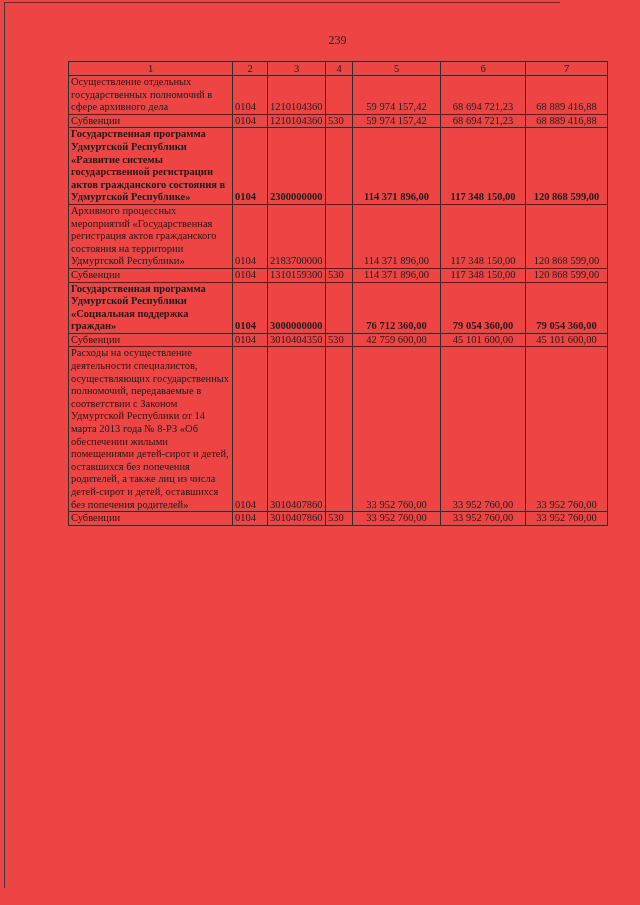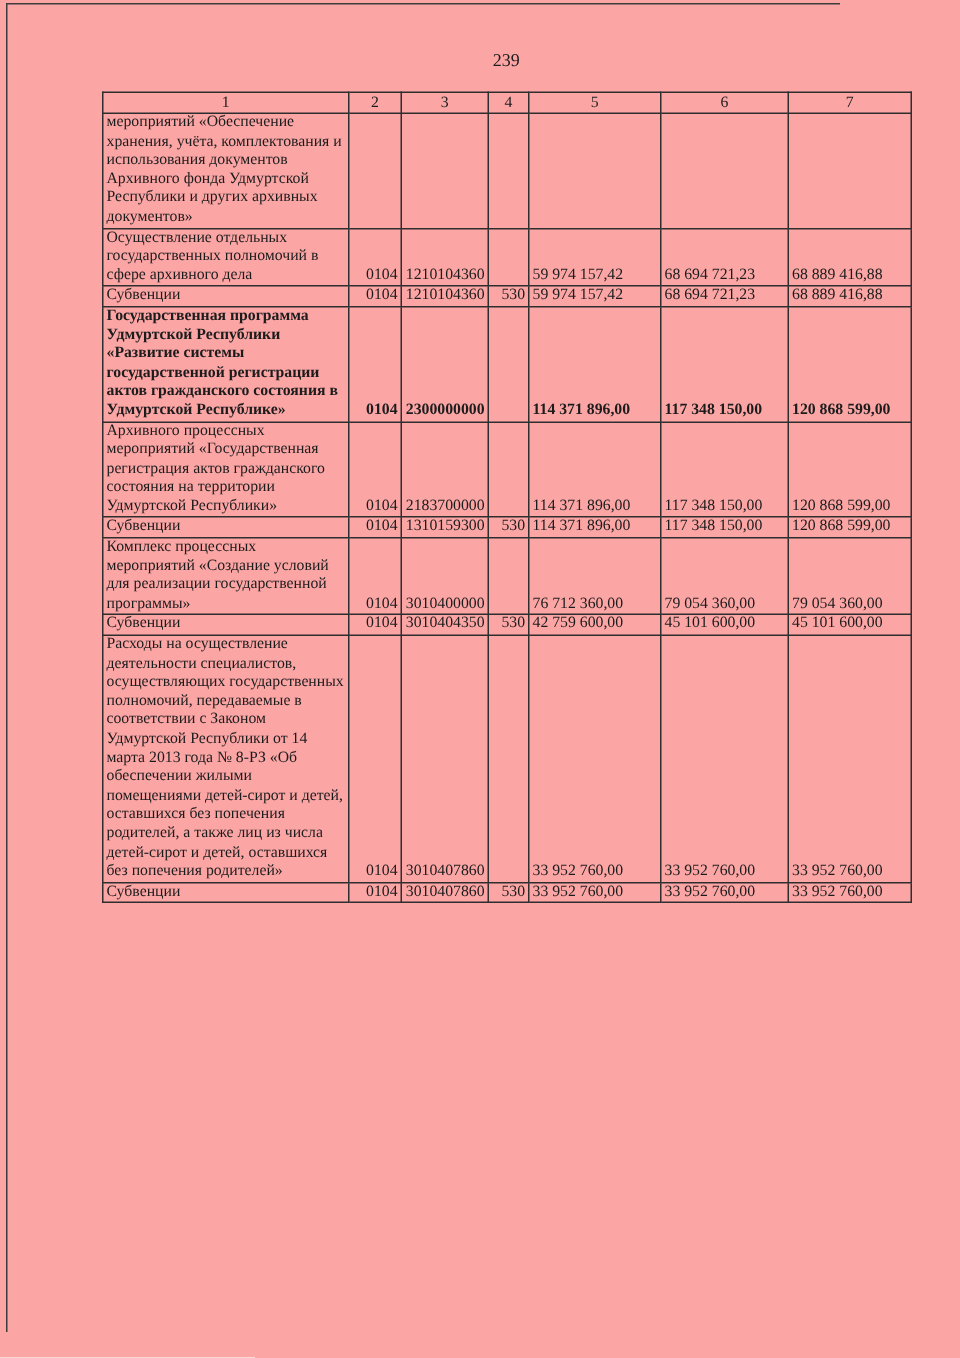--- a/index.html
+++ b/index.html
@@ -9,21 +9,21 @@
     width: 640px;
     height: 905px;
     overflow: hidden;
     font-family: "Liberation Serif", "DejaVu Serif", serif;
     color: #1c1c1c;
   }
   .page {
     position: relative;
     width: 640px;
     height: 905px;
-    background: #fca5a5;
+    background: #ef4444;
   }
   .scan-border-left {
     position: absolute;
     left: 4px; top: 2px;
     width: 1px; height: 886px;
     background: #3c3c3c;
   }
   .scan-border-top {
     position: absolute;
     left: 4px; top: 2px;
@@ -58,22 +58,22 @@
   table.budget thead th {
     text-align: center;
     height: 13px;
     line-height: 12px;
     border-top: 1.5px solid #2e2e2e;
   }
   td.name {
     vertical-align: top;
     text-align: left;
   }
-  td.c { text-align: right; white-space: nowrap; font-family: Liberation Serif, serif; }
-  td.r { text-align: left; white-space: nowrap; padding-right: 2px; }
+  td.c { text-align: left; white-space: nowrap; font-family: Liberation Serif, serif; }
+  td.r { text-align: center; white-space: nowrap; padding-right: 2px; }
   tr.bold td { font-weight: bold; }
 </style>
 </head>
 <body>
 
 <div class="page">
   <div class="scan-border-left"></div>
   <div class="scan-border-top"></div>
 
   <div class="page-number">239</div>
@@ -93,29 +93,20 @@
         <th>1</th>
         <th>2</th>
         <th>3</th>
         <th>4</th>
         <th>5</th>
         <th>6</th>
         <th>7</th>
       </tr>
     </thead>
     <tbody>
-      <tr>
-        <td class="name">мероприятий «Обеспечение хранения, учёта, комплектования и использования документов Архивного фонда Удмуртской Республики и других архивных документов»</td>
-        <td class="c"></td>
-        <td class="c"></td>
-        <td class="c"></td>
-        <td class="r"></td>
-        <td class="r"></td>
-        <td class="r"></td>
-      </tr>
       <tr>
         <td class="name">Осуществление отдельных государственных полномочий в сфере архивного дела</td>
         <td class="c">0104</td>
         <td class="c">1210104360</td>
         <td class="c"></td>
         <td class="r">59 974 157,42</td>
         <td class="r">68 694 721,23</td>
         <td class="r">68 889 416,88</td>
       </tr>
       <tr>
@@ -147,24 +138,24 @@
       </tr>
       <tr>
         <td class="name">Субвенции</td>
         <td class="c">0104</td>
         <td class="c">1310159300</td>
         <td class="c">530</td>
         <td class="r">114 371 896,00</td>
         <td class="r">117 348 150,00</td>
         <td class="r">120 868 599,00</td>
       </tr>
-      <tr>
-        <td class="name">Комплекс процессных мероприятий «Создание условий для реализации государственной программы»</td>
+      <tr class="bold">
+        <td class="name">Государственная программа Удмуртской Республики «Социальная поддержка граждан»</td>
         <td class="c">0104</td>
-        <td class="c">3010400000</td>
+        <td class="c">3000000000</td>
         <td class="c"></td>
         <td class="r">76 712 360,00</td>
         <td class="r">79 054 360,00</td>
         <td class="r">79 054 360,00</td>
       </tr>
       <tr>
         <td class="name">Субвенции</td>
         <td class="c">0104</td>
         <td class="c">3010404350</td>
         <td class="c">530</td>

